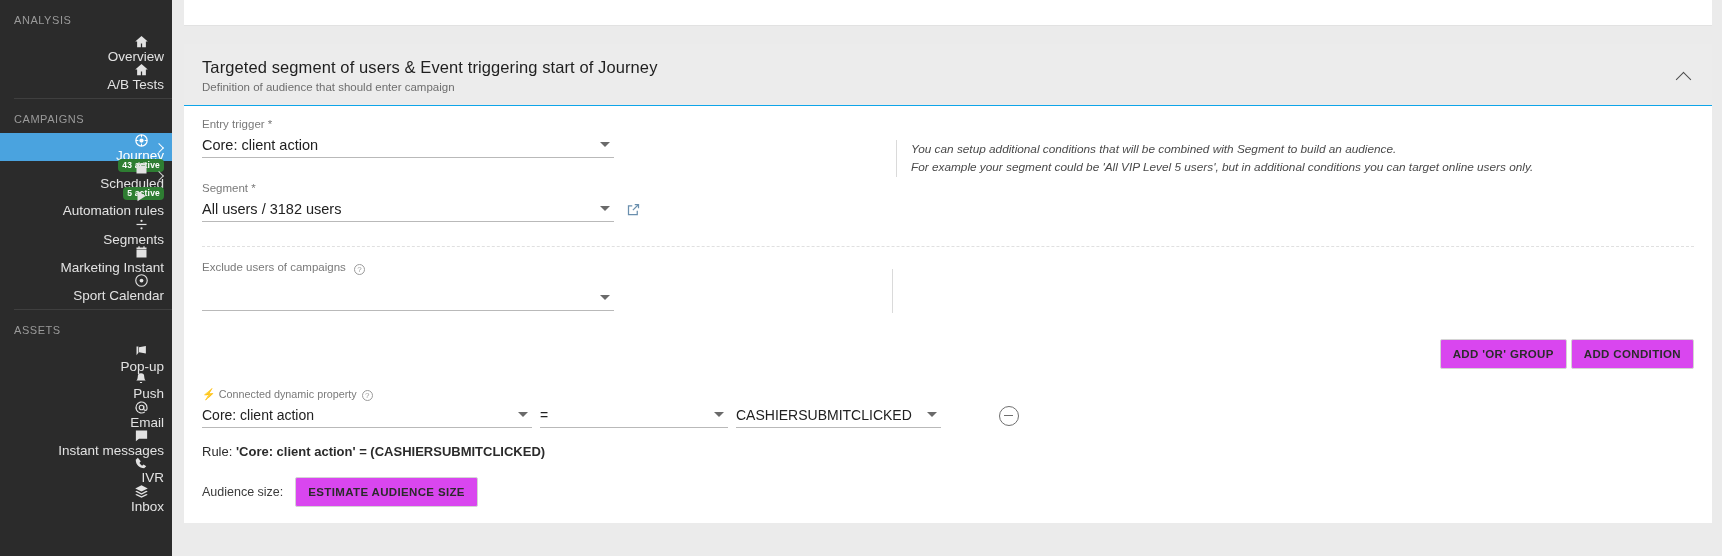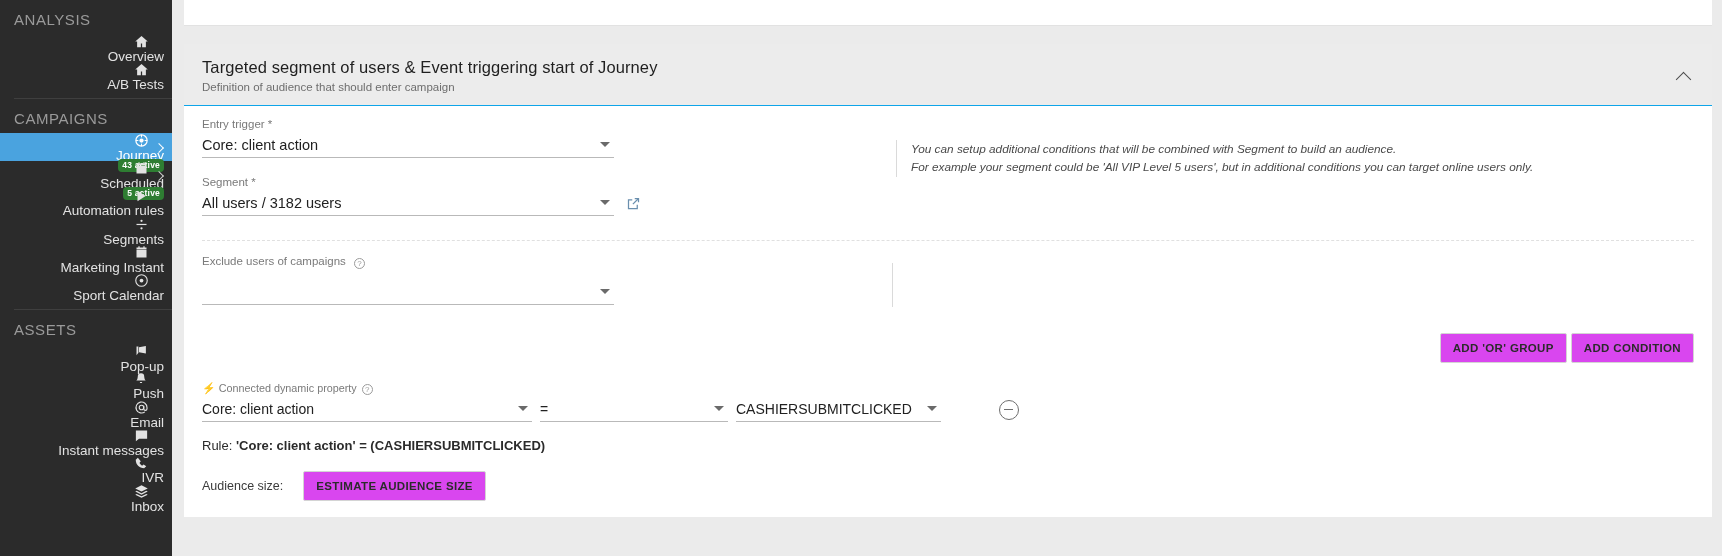--- a/index.html
+++ b/index.html
@@ -13,21 +13,21 @@
   }
   .app { display: flex; width: 1722px; height: 556px; }
 
   
   .sidebar {
     width: 172px; min-width: 172px; height: 556px;
     background: #2b2b2b; color: #d6d6d6;
     position: relative; overflow: hidden;
   }
   .nav-group-title {
-    font-size: 15px; letter-spacing: .55px; color: #9a9a9a;
+    font-size: 11px; letter-spacing: .55px; color: #9a9a9a;
     padding: 0 0 0 14px; height: 28px; line-height: 28px;
     text-transform: uppercase;
   }
   .nav-item {
     display: flex; align-items: flex-end; height: 28px;
     padding-left: 14px; padding-right: 8px;
     color: #e2e2e2; font-size: 13.5px; cursor: pointer;
     position: relative; white-space: nowrap; flex-direction: column;
   }
   .nav-item .ico {
@@ -157,21 +157,21 @@
     position: relative; margin-left: 50px; margin-bottom: 2px; cursor: pointer;
   }
   .remove-btn::after {
     content: ''; position: absolute; left: 3.5px; top: 7.5px;
     width: 9.5px; height: 1.7px; background: #6f6f6f;
   }
 
   .rule-line { padding-top: 16px; font-size: 13px; color: #2b2b2b; }
   .rule-line b { font-weight: 700; }
 
-  .audience-row { display: flex; align-items: center; padding-top: 18px; padding-bottom: 16px; gap: 8px; }
+  .audience-row { display: flex; align-items: center; padding-top: 18px; padding-bottom: 16px; }
   .audience-label { font-size: 12.5px; color: #3b3b3b; margin-right: 12px; }
 </style>
 </head>
 <body>
 
 <div class="app">
 
   <nav class="sidebar">
     <div class="sp-top"></div>
 
@@ -349,21 +349,21 @@
           <div class="fields-left">
 
             <div class="field">
               <div class="field-label">Entry trigger *</div>
               <div class="select-line">
                 <span class="select-value">Core: client action</span>
                 <span class="caret"></span>
               </div>
             </div>
 
-            <div class="field" style="margin-top:18px;">
+            <div class="field" style="margin-top:24px;">
               <div class="field-label">Segment *</div>
               <div class="select-line">
                 <span class="select-value">All users / 3182 users</span>
                 <span class="caret"></span>
               </div>
               <span class="ext-link">
                 <svg width="15" height="15" viewBox="0 0 24 24" fill="none" stroke="#6a8fae" stroke-width="2">
                     <path d="M14 4h6v6"></path>
                     <path d="M20 4 11 13"></path>
                     <path d="M18 14v6H4V6h6"></path>

